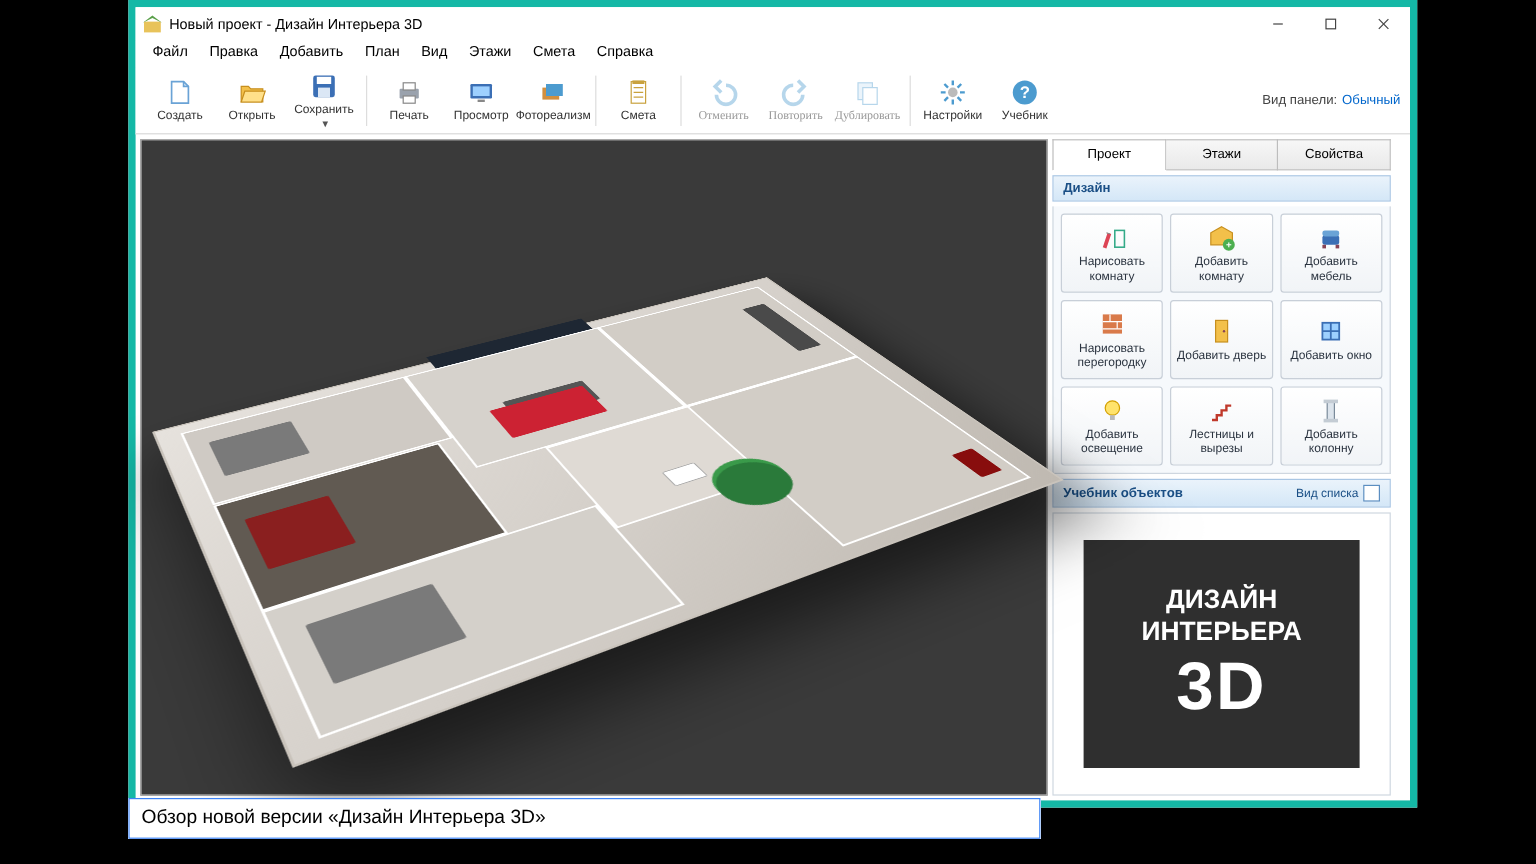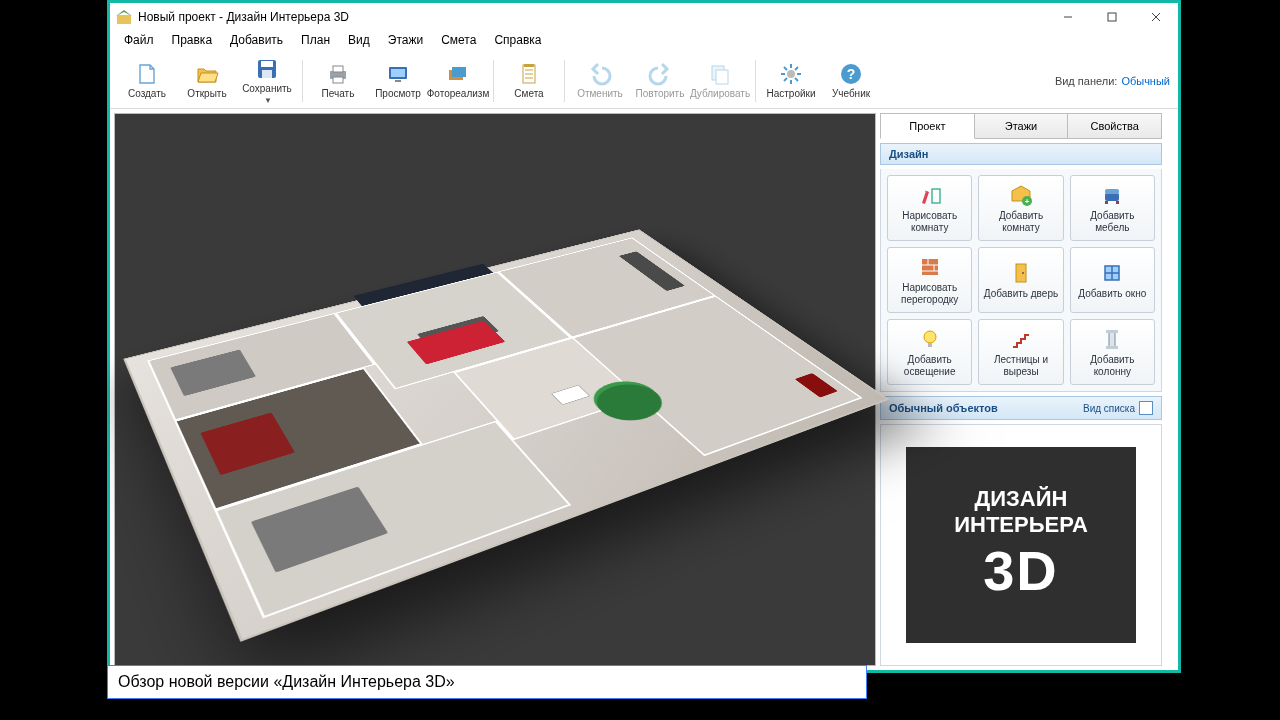--- a/index.html
+++ b/index.html
@@ -1,29 +1,29 @@
 <!DOCTYPE html>
 <html><head>
 <meta charset="utf-8">
 <style>
 * { box-sizing: border-box; margin: 0; padding: 0; }
 body { font-family: "Segoe UI", Tahoma, sans-serif; font-size: 12px; background: #000; width: 1280px; height: 720px; overflow: hidden; }
 .outer { width: 1280px; height: 720px; background: #000; position: relative; }
-.appwin { position: absolute; left: 107px; top: 0; width: 1074px; height: 673px; background: #fff; border: 3px solid #14b8a6; display: flex; flex-direction: column; }
+.appwin { position: absolute; left: 107px; top: 0; width: 1074px; height: 673px; background: #fff; border: 6px solid #14b8a6; display: flex; flex-direction: column; }
 .titlebar { height: 28px; display: flex; align-items: center; padding: 0 0 0 6px; background: #fff; }
 .app-icon { width: 16px; height: 16px; margin-right: 6px; }
 .title-text { flex: 1; font-size: 12px; color: #000; }
 .win-controls { display: flex; height: 100%; }
 .win-btn { width: 44px; height: 28px; display: flex; align-items: center; justify-content: center; color: #444; cursor: pointer; }
 .menubar { height: 22px; display: flex; padding: 0 6px; gap: 2px; background: #fff; }
 .menu-item { padding: 2px 8px; font-size: 12px; color: #000; cursor: default; }
 .toolbar { height: 56px; display: flex; align-items: center; padding: 2px 8px; background: #fff; border-bottom: 1px solid #d9d9d9; }
 .tgroup { display: flex; gap: 2px; }
 .tbtn { display: flex; flex-direction: column; align-items: center; justify-content: center; width: 58px; height: 50px; border: 1px solid transparent; border-radius: 2px; cursor: pointer; font-size: 10px; color: #333; gap: 2px; }
-.tbtn.disabled { color: #999; cursor: default; }
+.tbtn.disabled { color: #999; cursor: default; font-family: Liberation Serif, serif; }
 .tbtn.disabled svg { opacity: 0.4; }
 .sep { width: 1px; height: 42px; background: #ddd; margin: 0 6px; }
 .toolbar-spacer { flex: 1; }
 .panel-label { font-size: 11px; color: #444; margin-right: 4px; }
 .panel-link { font-size: 11px; color: #0066cc; cursor: pointer; }
 .content { flex: 1; display: flex; min-height: 0; }
 .viewport { flex: 1; background: #3a3a3a; display: flex; align-items: center; justify-content: center; position: relative; border: 1px solid #bbb; margin: 4px 2px 4px 4px; }
 .floor-3d { width: 96%; height: 96%; position: relative; perspective: 1000px; }
 .floor-iso { position: absolute; top: 8%; left: 6%; width: 88%; height: 80%; background: linear-gradient(145deg, #e6e2dd 0%, #d5d0ca 55%, #bfb9b1 100%); transform: rotateX(55deg) rotateZ(-28deg); border: 2px solid #c9c3bb; box-shadow: 0 40px 60px rgba(0,0,0,0.55); }
 .room { position: absolute; border: 2px solid #fff; background: #d8d4cf; }
@@ -337,21 +337,21 @@
               <svg width="24" height="24">
                 <rect x="9" y="4" width="6" height="16" fill="#dce4ec" stroke="#7a8a9a"></rect>
                 <rect x="6" y="3" width="12" height="3" fill="#c4ccd4"></rect>
                 <rect x="6" y="19" width="12" height="3" fill="#c4ccd4"></rect>
               </svg>
               <span>Добавить колонну</span>
             </div>
         </div>
 
         <div class="section-head obj-head">
-          <span>Обычный объектов</span>
+          <span>Учебник объектов</span>
           <span class="right">
             <span>Вид списка</span>
             <span class="listview-sq"></span>
           </span>
         </div>
 
         <div class="promo">
           <div class="promo-box">
             <div class="l1"><span>ДИЗАЙН</span><br><span>ИНТЕРЬЕРА</span></div>
             <div class="l2">3D</div>

